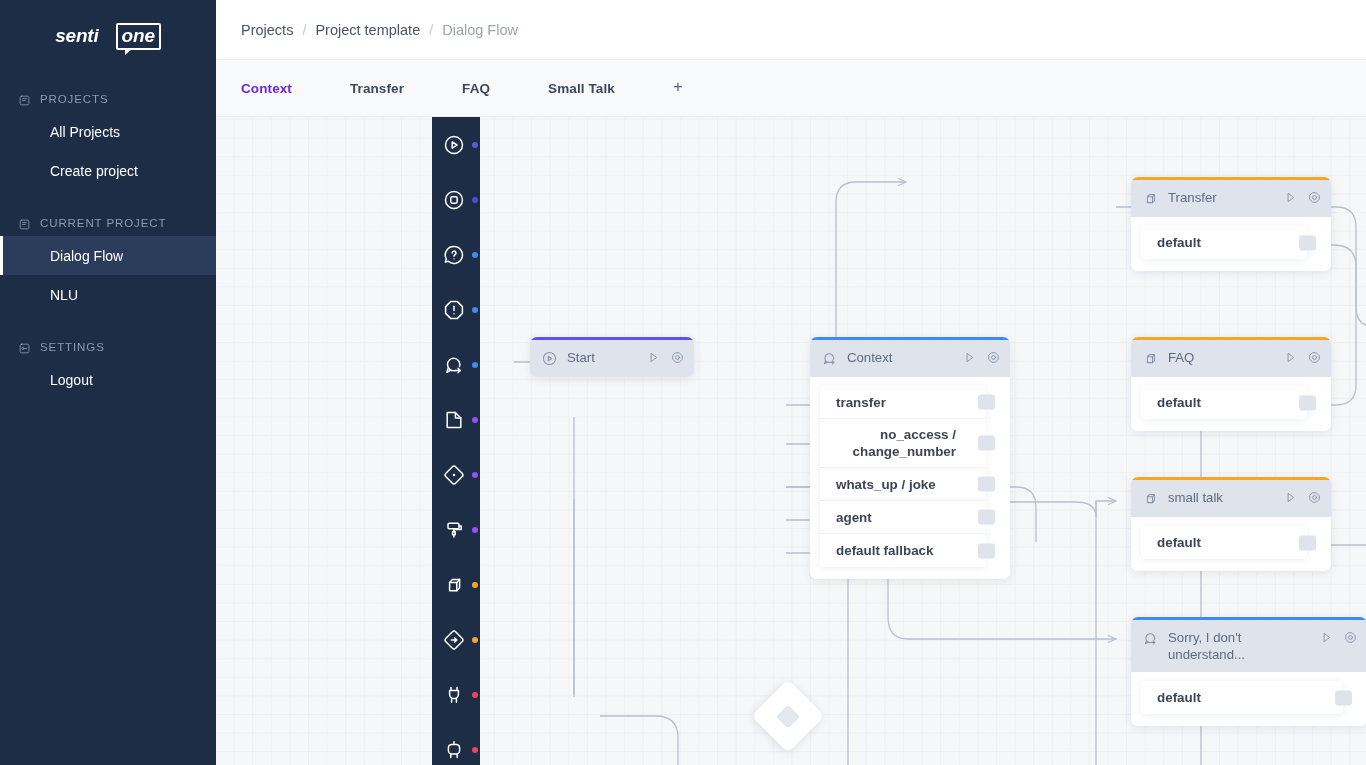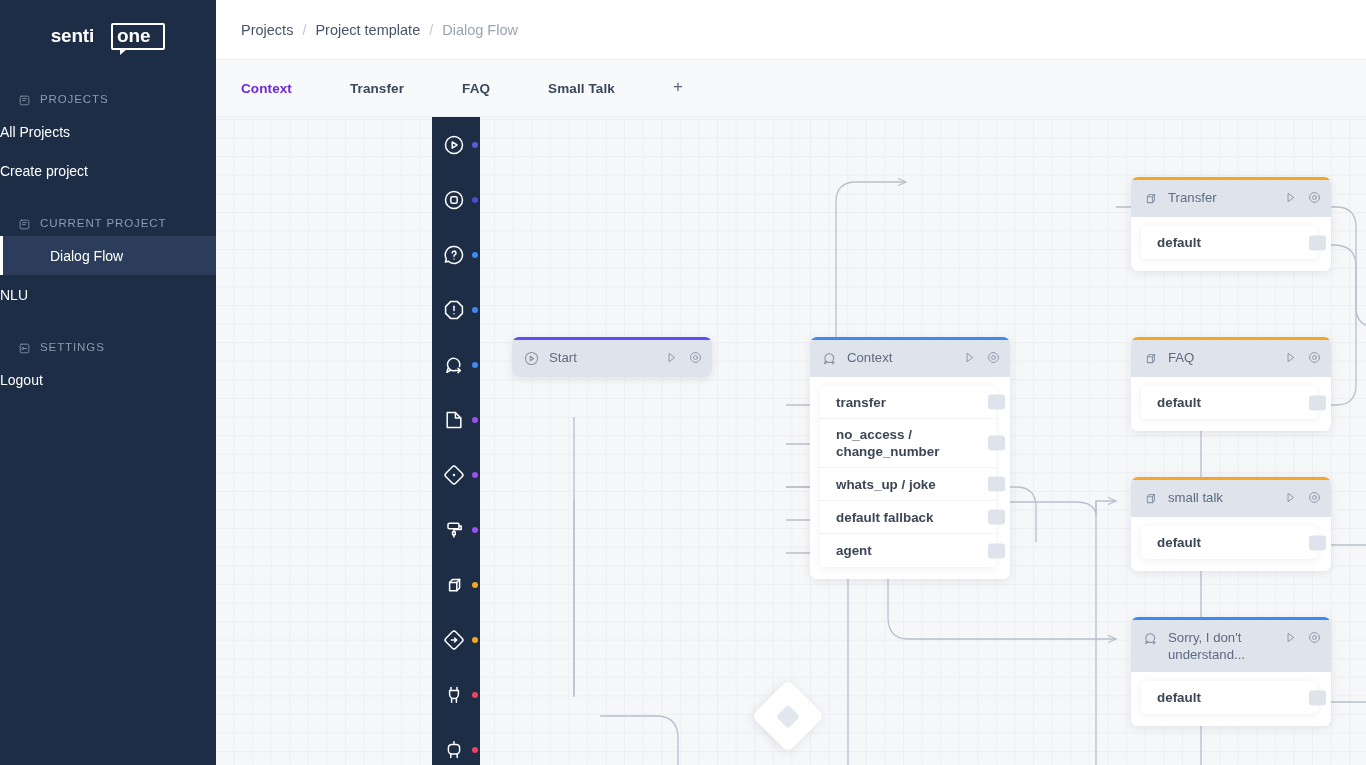--- a/index.html
+++ b/index.html
@@ -18,30 +18,31 @@
     width: 216px; height: 765px;
     background: #1c2d45;
     flex: 0 0 216px;
     position: relative;
     z-index: 30;
   }
   .logo-wrap {
     height: 66px;
     display: flex; align-items: center; justify-content: center;
     padding-top: 6px;
+    font-style: italic;
   }
   .logo {
     display: inline-flex; align-items: center;
     font-size: 19px; font-weight: 700; color: #ffffff;
     letter-spacing: -0.2px;
   }
   .logo .logo-one {
     border: 2px solid #ffffff;
     border-radius: 2px;
-    padding: 0px 13px 1px 4px;
+    padding: 0px 4px 1px 4px;
     margin-left: 17px;
     position: relative;
     text-align: center;
   }
   .logo .logo-one:after {
     content: "";
     position: absolute;
     left: 7px; bottom: -7px;
     width: 0; height: 0;
     border-left: 7px solid #ffffff;
@@ -63,20 +64,21 @@
   .nav-section .sec-label {
     font-size: 11.5px;
     letter-spacing: 0.9px;
     color: #8d9bb0;
     font-weight: 400;
     text-transform: uppercase;
   }
   .nav-item {
     height: 39px;
     display: flex; align-items: center;
+    padding-left: 50px;
     font-size: 14px;
     color: #ffffff;
     cursor: pointer;
     position: relative;
   }
   .nav-item.active {
     background: #26395380;
     background: rgba(46,65,94,0.85);
     border-left: 3px solid #ffffff;
     padding-left: 47px;
@@ -184,21 +186,21 @@
   .node-title {
     flex: 1 1 auto;
     font-size: 13.2px;
     color: #5d6b80;
     line-height: 17px;
     padding-right: 6px;
   }
   .node-acts { display: flex; align-items: center; gap: 9px; margin-top: 1px; }
   .node-acts .act { width: 15px; height: 15px; cursor: pointer; }
 
-  .node-body { padding: 9px 4px 12px 0; background: #fff; }
+  .node-body { padding: 9px 14px 12px 0; background: #fff; text-align: right; }
   .rows {
     margin: 0 10px;
     background: #ffffff;
     border-radius: 4px;
     box-shadow: 0 1px 7px rgba(40,56,85,0.085);
   }
   .row {
     position: relative;
     display: flex; align-items: center;
     min-height: 33px;
@@ -332,21 +334,21 @@
 
           <path d="M 1099,428 L 1150,428"></path>
 
           <path d="M 1099,585 L 1150,585"></path>
 
           <path d="M 880,384 L 880,648" stroke="#b9bfcc"></path>
           <path d="M 985,300 L 985,648"></path>
         </g>
       </svg>
       <div id="nodes-host">
-          <div class="node" style="left: 296px; top: 220px; width: 200px;">
+          <div class="node" style="left: 314px; top: 220px; width: 164px;">
             <div class="node-accent" style="background: rgb(91, 79, 245);"></div>
             <div class="node-head">
               <span class="h-ico"><svg width="17" height="17" viewBox="0 0 24 24" xmlns="http://www.w3.org/2000/svg">
                   <circle cx="12" cy="12" r="8.5" fill="none" stroke="#8894a8" stroke-width="1.5" stroke-linecap="round" stroke-linejoin="round"></circle>
                   <path d="M10.2 8.9 L15 12 L10.2 15.1 Z" fill="none" stroke="#8894a8" stroke-width="1.5" stroke-linecap="round" stroke-linejoin="round"></path>
                 </svg></span>
               <span class="node-title">Start</span>
               <span class="node-acts">
                 <span class="act"><svg width="15" height="15" viewBox="0 0 24 24" xmlns="http://www.w3.org/2000/svg">
                     <path d="M8.6 5.6 L17 12 L8.6 18.4 Z" fill="none" stroke="#8894a8" stroke-width="1.5" stroke-linecap="round" stroke-linejoin="round"></path>
@@ -385,25 +387,25 @@
                 </div>
                 <div class="row">
                   <span>no_access / change_number</span>
                   <span class="handle"></span>
                 </div>
                 <div class="row">
                   <span>whats_up / joke</span>
                   <span class="handle"></span>
                 </div>
                 <div class="row">
+                  <span>agent</span>
+                  <span class="handle"></span>
+                </div>
+                <div class="row">
                   <span>default fallback</span>
-                  <span class="handle"></span>
-                </div>
-                <div class="row">
-                  <span>agent</span>
                   <span class="handle"></span>
                 </div>
               </div>
             </div>
           </div>
           <div class="node" style="left: 915px; top: 60px; width: 200px;">
             <div class="node-accent" style="background: rgb(245, 166, 35);"></div>
             <div class="node-head">
               <span class="h-ico"><svg width="17" height="17" viewBox="0 0 24 24" xmlns="http://www.w3.org/2000/svg">
                   <path d="M7.6 9.4h7.2v8.4H7.6Z" fill="none" stroke="#8894a8" stroke-width="1.5" stroke-linecap="round" stroke-linejoin="round"></path>
@@ -479,21 +481,21 @@
             </div>
             <div class="node-body">
               <div class="rows">
                 <div class="row">
                   <span>default</span>
                   <span class="handle"></span>
                 </div>
               </div>
             </div>
           </div>
-          <div class="node" style="left: 915px; top: 500px; width: 200px;">
+          <div class="node" style="left: 915px; top: 500px; width: 236px;">
             <div class="node-accent" style="background: rgb(61, 139, 242);"></div>
             <div class="node-head">
               <span class="h-ico"><svg width="17" height="17" viewBox="0 0 24 24" xmlns="http://www.w3.org/2000/svg">
                   <path d="M17.5 13.6a6.2 6.2 0 1 0-4.2 3.9" fill="none" stroke="#8894a8" stroke-width="1.5" stroke-linecap="round" stroke-linejoin="round"></path>
                   <path d="M13.3 17.5H18M16 15.2l2.3 2.3L16 19.8" fill="none" stroke="#8894a8" stroke-width="1.5" stroke-linecap="round" stroke-linejoin="round"></path>
                   <path d="M8.4 17.4 4.9 19.3l1-3.6" fill="none" stroke="#8894a8" stroke-width="1.5" stroke-linecap="round" stroke-linejoin="round"></path>
                 </svg></span>
               <span class="node-title">Sorry, I don't understand...</span>
               <span class="node-acts">
                 <span class="act"><svg width="15" height="15" viewBox="0 0 24 24" xmlns="http://www.w3.org/2000/svg">

